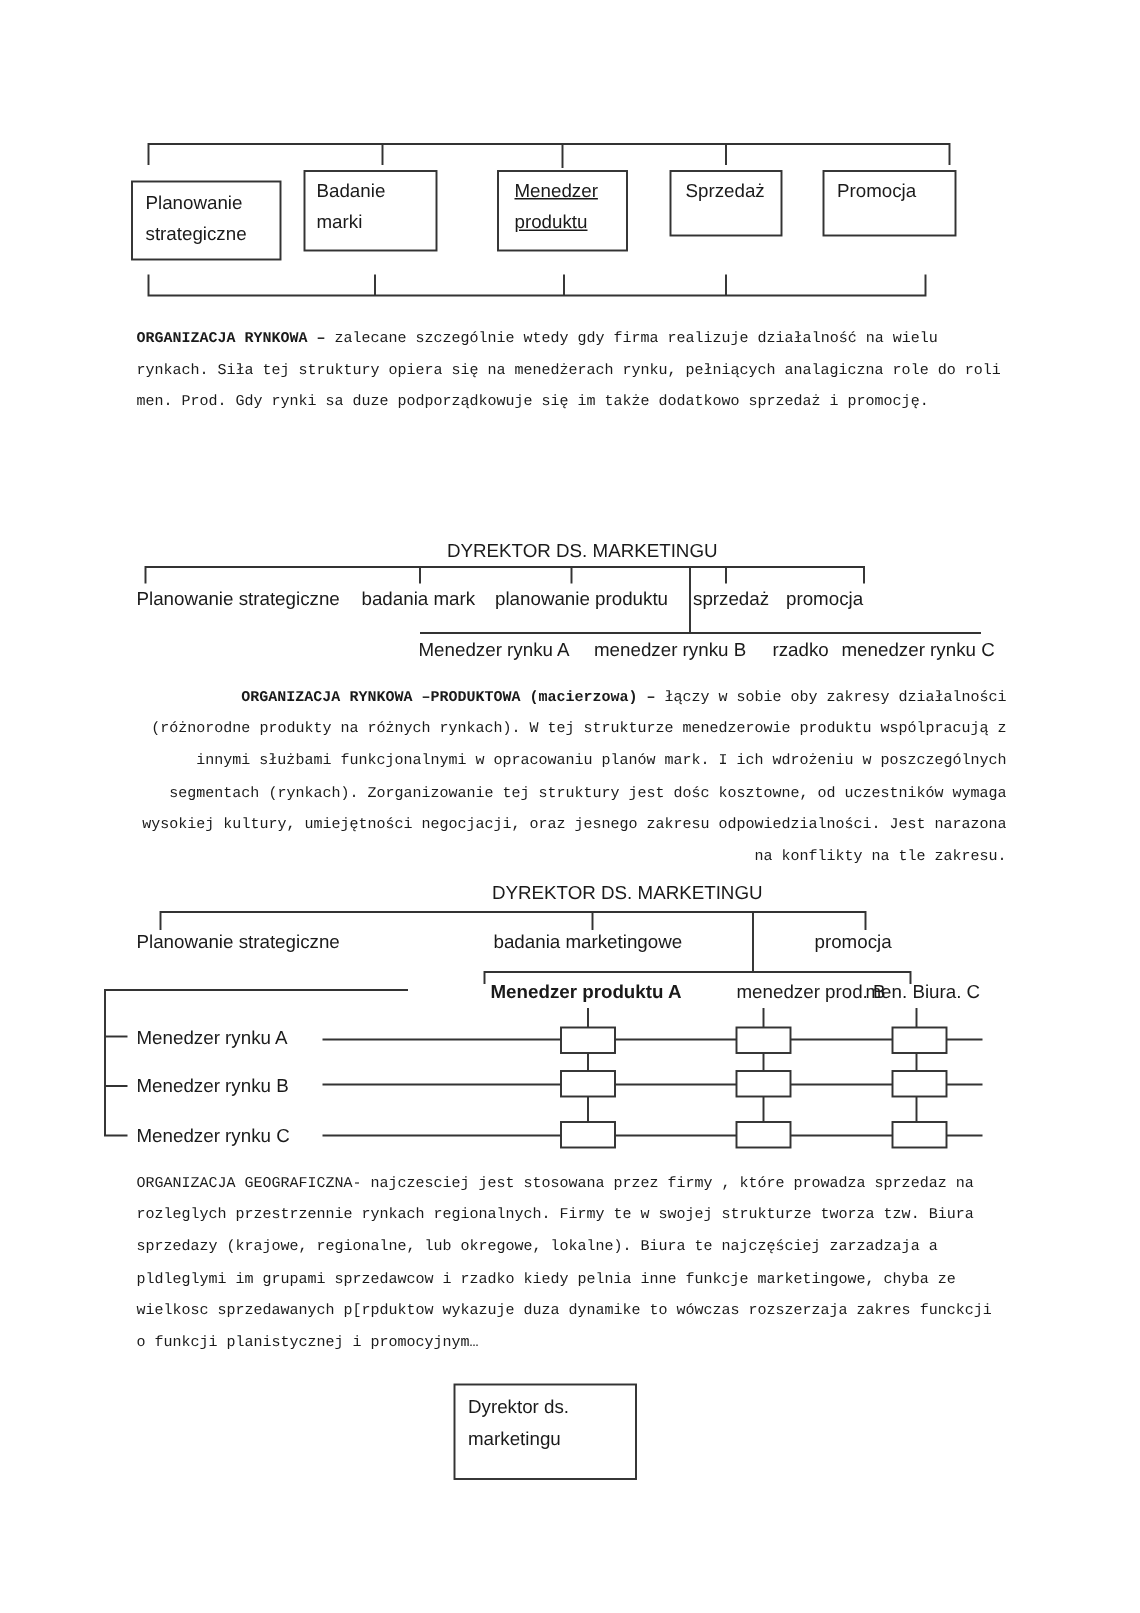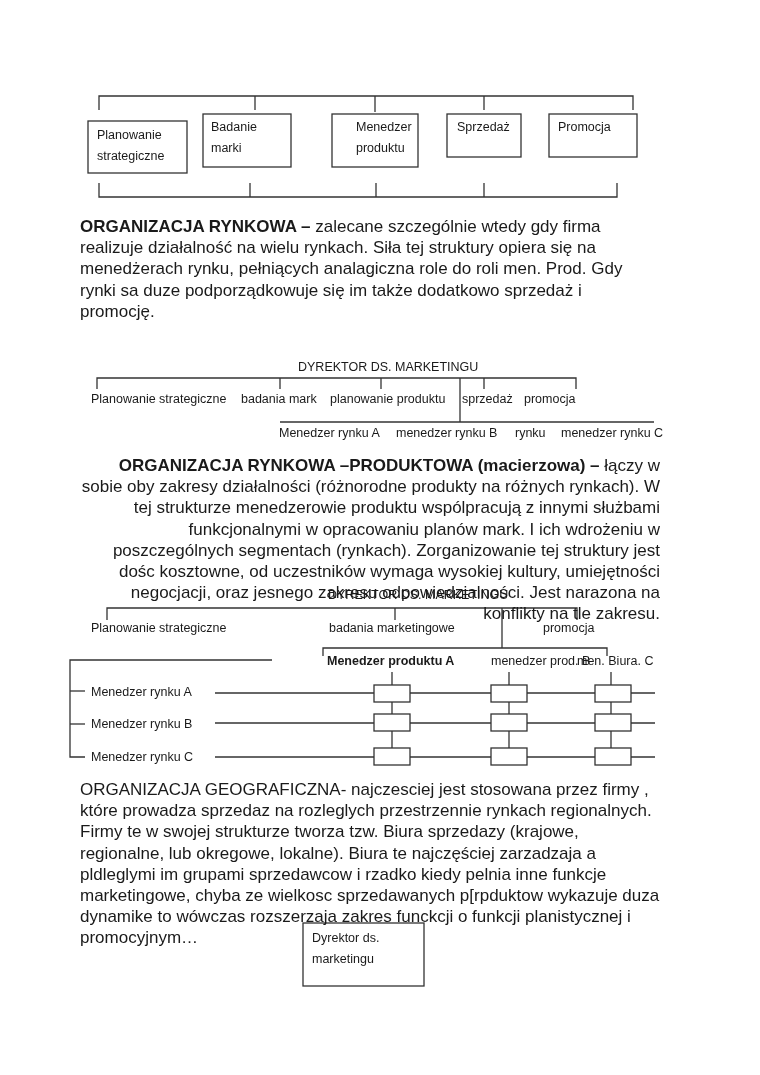--- a/index.html
+++ b/index.html
@@ -4,21 +4,21 @@
 <style>
   html, body { margin: 0; padding: 0; background: #ffffff; }
   body { width: 760px; height: 1075px; position: relative; overflow: hidden;
          font-family: "Liberation Sans", "DejaVu Sans", sans-serif; color: #1a1a1a; }
   .page { position: absolute; left: 0; top: 0; width: 636px; height: 1075px; }
   svg.lines { position: absolute; left: 0; top: 0; width: 760px; height: 1075px; }
   svg.lines line, svg.lines polyline { stroke: #333; stroke-width: 1.3; fill: none; }
   svg.lines rect { stroke: #333; stroke-width: 1.3; fill: #fff; }
   .t { position: absolute; font-size: 12.5px; line-height: 16px; white-space: nowrap; }
   .box-label { position: absolute; font-size: 12.5px; line-height: 21px; white-space: normal; }
-  .para { position: absolute; left: 80px; width: 580px; font-size: 17px; line-height: 21.2px; }
+  .para { position: absolute; left: 91px; width: 580px; font-size: 10px; line-height: 21.2px; font-family: Liberation Mono, monospace; }
   .para b { font-weight: bold; }
 </style>
 </head>
 <body>
 
 <div class="page">
 
   <svg class="lines" viewBox="0 0 760 1075">
 
     <g>
@@ -78,37 +78,37 @@
       <rect x="374" y="748" width="36" height="17"></rect>
       <rect x="491" y="748" width="36" height="17"></rect>
       <rect x="595" y="748" width="36" height="17"></rect>
     </g>
 
     <rect x="303" y="923" width="121" height="63"></rect>
   </svg>
 
   <div class="box-label" style="left:97px;top:125px;width:85px;">Planowanie strategiczne</div>
   <div class="box-label" style="left:211px;top:117px;width:70px;">Badanie marki</div>
-  <div class="box-label" style="left:356px;top:117px;width:70px;">Menedzer produktu</div>
+  <div class="box-label" style="left:343px;top:117px;width:70px;text-decoration:underline;">Menedzer produktu</div>
   <div class="box-label" style="left:457px;top:117px;width:64px;">Sprzedaż</div>
   <div class="box-label" style="left:558px;top:117px;width:70px;">Promocja</div>
 
   <p class="para" style="top:216px;margin:0;">
     <b>ORGANIZACJA  RYNKOWA –</b><span> zalecane szczególnie wtedy gdy firma realizuje działalność na wielu rynkach. Siła tej struktury opiera się na menedżerach rynku, pełniących analagiczna role do roli men. Prod. Gdy rynki sa duze podporządkowuje się im także  dodatkowo sprzedaż i promocję.</span>
   </p>
 
   <div class="t" style="left:298px;top:359px;">DYREKTOR DS. MARKETINGU</div>
   <div class="t" style="left:91px;top:391px;">Planowanie strategiczne</div>
   <div class="t" style="left:241px;top:391px;">badania mark</div>
   <div class="t" style="left:330px;top:391px;">planowanie produktu</div>
   <div class="t" style="left:462px;top:391px;">sprzedaż</div>
   <div class="t" style="left:524px;top:391px;">promocja</div>
   <div class="t" style="left:279px;top:425px;">Menedzer rynku A</div>
   <div class="t" style="left:396px;top:425px;">menedzer rynku B</div>
-  <div class="t" style="left:515px;top:425px;">rynku</div>
+  <div class="t" style="left:515px;top:425px;">rzadko</div>
   <div class="t" style="left:561px;top:425px;">menedzer rynku C</div>
 
   <p class="para" style="top:455px;margin:0;text-align:right;">
     <b>ORGANIZACJA RYNKOWA –PRODUKTOWA (macierzowa) –</b><span> łączy w sobie oby zakresy działalności (różnorodne produkty na różnych rynkach). W tej strukturze menedzerowie produktu wspólpracują z innymi służbami funkcjonalnymi w opracowaniu planów mark. I ich wdrożeniu w poszczególnych segmentach (rynkach). Zorganizowanie tej struktury jest dośc kosztowne, od uczestników wymaga wysokiej kultury, umiejętności negocjacji, oraz jesnego zakresu odpowiedzialności. Jest narazona na konflikty na tle zakresu.</span>
   </p>
 
   <div class="t" style="left:328px;top:587px;">DYREKTOR DS. MARKETINGU</div>
   <div class="t" style="left:91px;top:620px;">Planowanie strategiczne</div>
   <div class="t" style="left:329px;top:620px;">badania marketingowe</div>
   <div class="t" style="left:543px;top:620px;">promocja</div>

